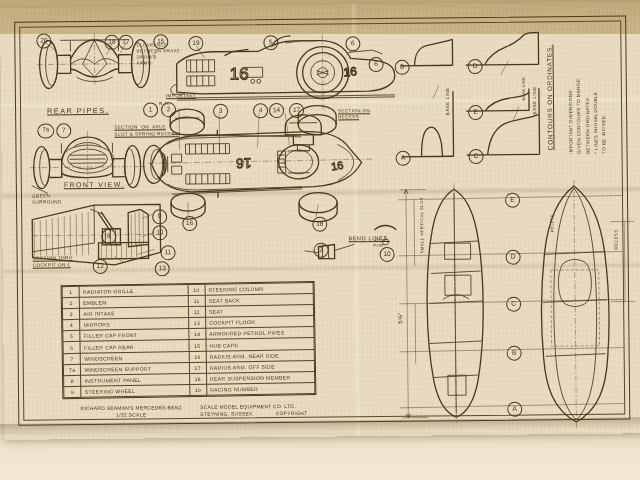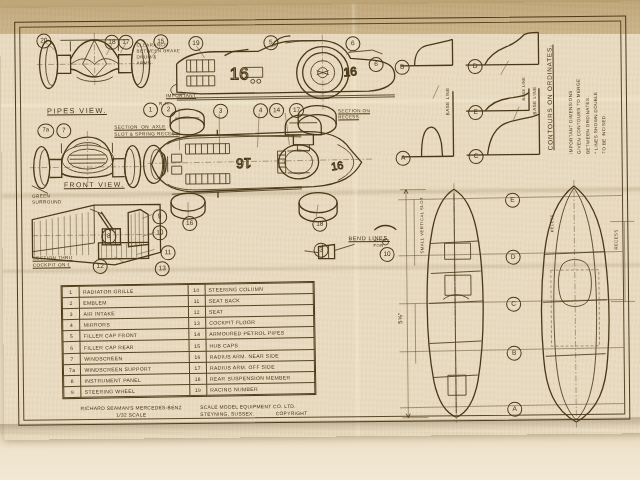--- a/index.html
+++ b/index.html
@@ -315,21 +315,21 @@
         <line class="thin" x1="284" y1="108" x2="288" y2="140"></line>
         <line class="thin" x1="186" y1="210" x2="186" y2="196"></line>
         <line class="thin" x1="314" y1="212" x2="316" y2="200"></line>
         <line class="thin" x1="152" y1="226" x2="140" y2="230"></line>
         <line class="thin" x1="152" y1="243" x2="134" y2="248"></line>
         <line class="thin" x1="122" y1="256" x2="112" y2="250"></line>
         <line class="thin" x1="150" y1="208" x2="140" y2="212"></line>
       </g>
     </svg>
 
-    <div class="lbl ul" style="left:46px;top:100px;font-size:7.4px;letter-spacing:1.4px;">PIPES VIEW.</div>
+    <div class="lbl ul" style="left:46px;top:100px;font-size:7.4px;letter-spacing:1.4px;">REAR PIPES.</div>
     <div class="lbl ul" style="left:62px;top:174px;font-size:7px;letter-spacing:1.4px;">FRONT  VIEW.</div>
     <div class="lbl" style="left:30px;top:186px;font-size:4.6px;line-height:1.35;white-space:pre;">GREEN
 SURROUND</div>
     <div class="lbl" style="left:136px;top:36px;font-size:4.5px;line-height:1.35;white-space:pre;">CLEARANCE
 BETWEEN BRAKE
 DRUM &amp;
 ARMS</div>
     <div class="lbl ul" style="left:165px;top:88px;font-size:4.6px;">IMPORTANT</div>
     <div class="lbl ul" style="left:113px;top:118px;font-size:4.7px;line-height:1.4;white-space:pre;">SECTION  ON  AXLE
 SLOT &amp; SPRING RECESS</div>

